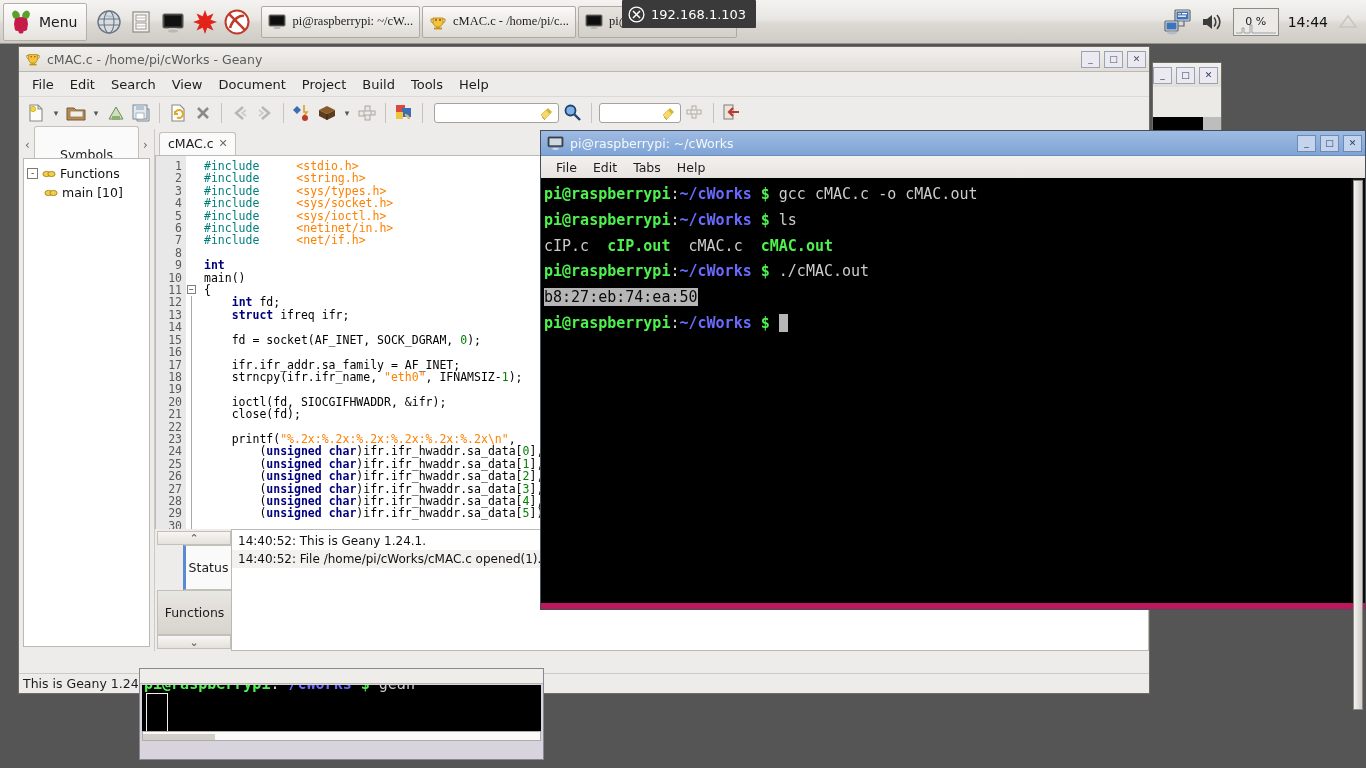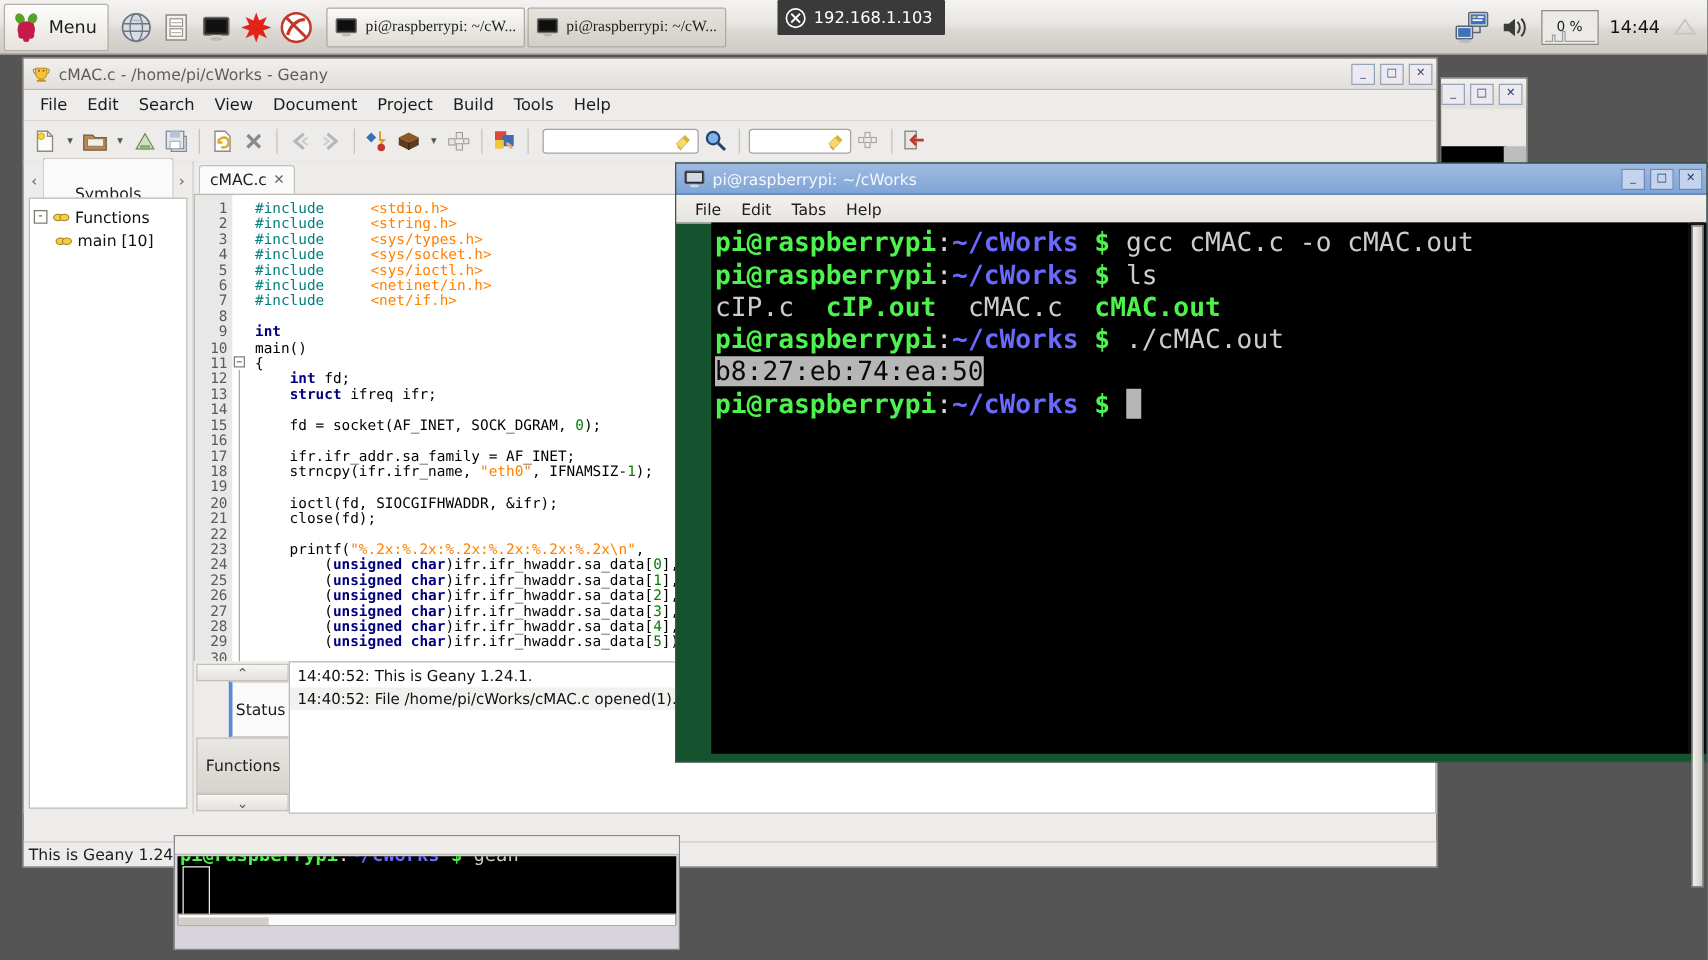--- a/index.html
+++ b/index.html
@@ -161,30 +161,30 @@
                        background:#000; overflow:hidden;
                        font-family:"DejaVu Sans Mono", monospace; font-size:15px; }
   #bgterm .cursorblk { position:absolute; left:6px; top:24px; width:20px; height:38px; background:#000;
                        border:1px solid #eee; }
   #bgterm .hbar { position:absolute; left:2px; bottom:18px; right:2px; height:8px;
                   background:#fbfafa; border:1px solid #b0acA6; }
   #bgterm .hthumb { position:absolute; left:3px; bottom:19px; width:72px; height:6px; background:#d2cfc9; }
 
   
   #term { left:540px; top:130px; width:826px; height:480px;
-          background:#14532d; border:1px solid #45505f; }
+          background:#be185d; border:1px solid #45505f; }
   #term .titlebar { border-bottom:1px solid #6f8cbb; }
   .term-menubar { height:22px; background:linear-gradient(to bottom,#f3f1ee,#e7e4e0);
                   display:flex; align-items:center; gap:2px; padding-left:8px;
                   font-size:12.5px; color:#1c1c1c; border-bottom:1px solid #bdb9b3; }
   .term-menubar span { padding:1px 7px; }
   .term-screen { position:absolute; left:0; top:47px; right:14px; bottom:6px;
                  background:#000; padding:4px 0 0 3px; box-sizing:border-box;
-                 font-family:"DejaVu Sans Mono", monospace; font-size:21px; line-height:25.8px;
-                 white-space:pre; overflow:hidden;margin-left:28px; }
+                 font-family:"DejaVu Sans Mono", monospace; font-size:15px; line-height:25.8px;
+                 white-space:pre; overflow:hidden; }
   .t-user { color:#4ef24e; font-weight:bold; }
   .t-colon { color:#d6d6d6; }
   .t-path { color:#6a6aff; font-weight:bold; }
   .t-dollar { color:#4ef24e; font-weight:bold; }
   .t-cmd { color:#cccccc; }
   .t-exe { color:#4ef24e; font-weight:bold; }
   .t-sel { background:#b6b6b6; color:#0a0a0a; }
   .t-cursor { background:#b6b6b6; color:#000; }
   .term-scroll { position:absolute; right:0; top:47px; width:14px; bottom:6px;
                  background:#0b0b0b; }
@@ -271,20 +271,33 @@
     <div class="tasklist">
       <div class="task-btn">
         <span>
           <svg width="18" height="16" viewBox="0 0 18 16">
             <rect x="1" y="1" width="16" height="11" rx="1" fill="#2b2b2b" stroke="#6e6a64" stroke-width="1"></rect>
             <rect x="2.5" y="2.5" width="13" height="8" fill="#0e0e0e"></rect>
             <ellipse cx="9" cy="14" rx="3.6" ry="1.1" fill="#bbb7b1"></ellipse>
           </svg>
         </span>
         <span class="tb-label">pi@raspberrypi: ~/cW...</span>
+      </div>
+      <div class="task-btn">
+        <span>
+          <svg width="18" height="16" viewBox="0 0 18 16">
+            <path d="M4 4h10v4a5 5 0 0 1-10 0z" fill="#f2c43d" stroke="#b68b16" stroke-width="0.9"></path>
+            <path d="M4 5H2v2a2.5 2.5 0 0 0 2 2M14 5h2v2a2.5 2.5 0 0 1-2 2" fill="none" stroke="#b68b16" stroke-width="1"></path>
+            <rect x="7" y="12" width="4" height="2" fill="#d8a520"></rect>
+            <rect x="5" y="13.6" width="8" height="1.8" fill="#c29019"></rect>
+            <circle cx="7" cy="6" r="1" fill="#c0392b"></circle>
+            <circle cx="11" cy="6" r="1" fill="#c0392b"></circle>
+          </svg>
+        </span>
+        <span class="tb-label">cMAC.c - /home/pi/c...</span>
       </div>
       <div class="task-btn" style="background:linear-gradient(to bottom,#e6e3de,#d3d0ca);">
         <span>
           <svg width="18" height="16" viewBox="0 0 18 16">
             <rect x="1" y="1" width="16" height="11" rx="1" fill="#2b2b2b" stroke="#6e6a64" stroke-width="1"></rect>
             <rect x="2.5" y="2.5" width="13" height="8" fill="#0e0e0e"></rect>
             <ellipse cx="9" cy="14" rx="3.6" ry="1.1" fill="#bbb7b1"></ellipse>
           </svg>
         </span>
         <span class="tb-label">pi@raspberrypi: ~/cW...</span>

